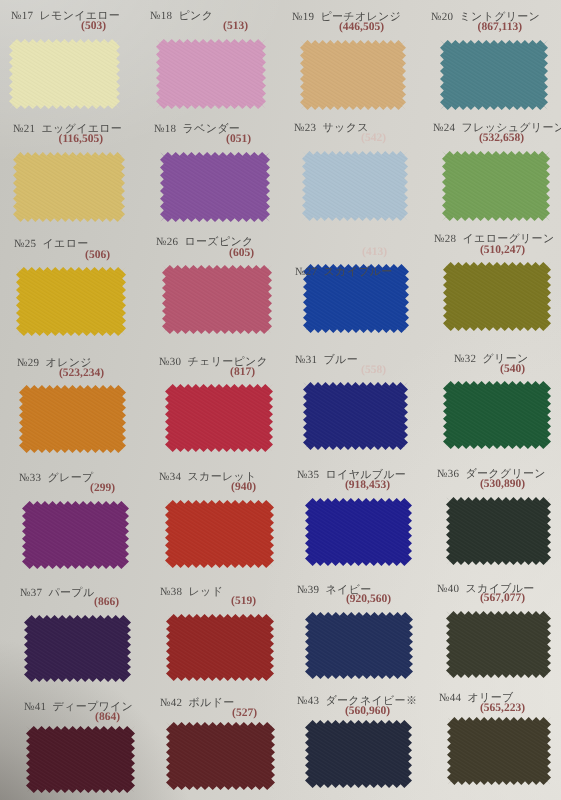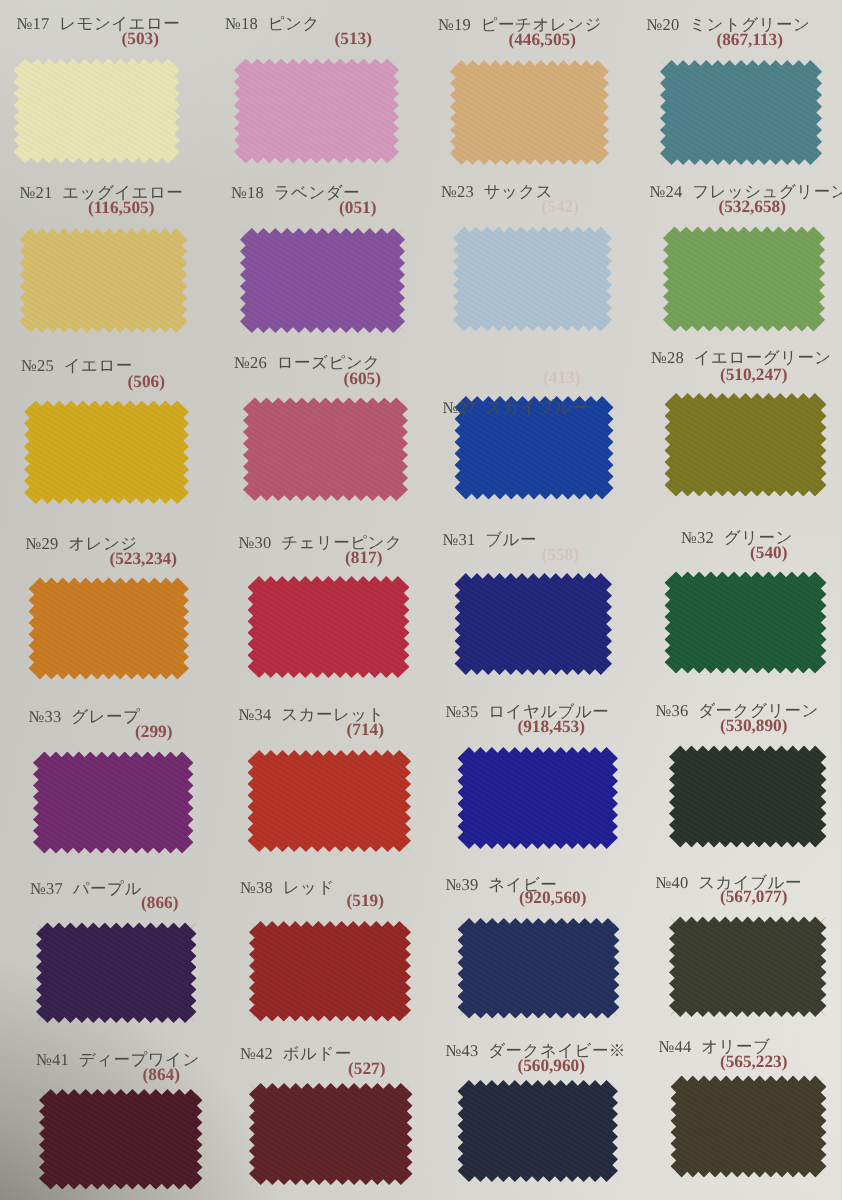--- a/index.html
+++ b/index.html
@@ -204,21 +204,21 @@
         <svg class="sw" width="107" height="68" viewBox="0 0 107 68" style="left: 0px; top: 0px;">
           <path d="M0.00,0.00L3.82,3.80L7.64,0.00L11.46,3.80L15.29,0.00L19.11,3.80L22.93,0.00L26.75,3.80L30.57,0.00L34.39,3.80L38.21,0.00L42.04,3.80L45.86,0.00L49.68,3.80L53.50,0.00L57.32,3.80L61.14,0.00L64.96,3.80L68.79,0.00L72.61,3.80L76.43,0.00L80.25,3.80L84.07,0.00L87.89,3.80L91.71,0.00L95.54,3.80L99.36,0.00L103.18,3.80L107.00,0.00L107.00,0.00L103.20,3.78L107.00,7.56L103.20,11.33L107.00,15.11L103.20,18.89L107.00,22.67L103.20,26.44L107.00,30.22L103.20,34.00L107.00,37.78L103.20,41.56L107.00,45.33L103.20,49.11L107.00,52.89L103.20,56.67L107.00,60.44L103.20,64.22L107.00,68.00L107.00,68.00L103.18,64.20L99.36,68.00L95.54,64.20L91.71,68.00L87.89,64.20L84.07,68.00L80.25,64.20L76.43,68.00L72.61,64.20L68.79,68.00L64.96,64.20L61.14,68.00L57.32,64.20L53.50,68.00L49.68,64.20L45.86,68.00L42.04,64.20L38.21,68.00L34.39,64.20L30.57,68.00L26.75,64.20L22.93,68.00L19.11,64.20L15.29,68.00L11.46,64.20L7.64,68.00L3.82,64.20L0.00,68.00L0.00,68.00L3.80,64.22L0.00,60.44L3.80,56.67L0.00,52.89L3.80,49.11L0.00,45.33L3.80,41.56L0.00,37.78L3.80,34.00L0.00,30.22L3.80,26.44L0.00,22.67L3.80,18.89L0.00,15.11L3.80,11.33L0.00,7.56L3.80,3.78L0.00,0.00Z" fill="#c87a22"></path>
           <defs>
             <clipPath id="cl12">
               <path d="M0.00,0.00L3.82,3.80L7.64,0.00L11.46,3.80L15.29,0.00L19.11,3.80L22.93,0.00L26.75,3.80L30.57,0.00L34.39,3.80L38.21,0.00L42.04,3.80L45.86,0.00L49.68,3.80L53.50,0.00L57.32,3.80L61.14,0.00L64.96,3.80L68.79,0.00L72.61,3.80L76.43,0.00L80.25,3.80L84.07,0.00L87.89,3.80L91.71,0.00L95.54,3.80L99.36,0.00L103.18,3.80L107.00,0.00L107.00,0.00L103.20,3.78L107.00,7.56L103.20,11.33L107.00,15.11L103.20,18.89L107.00,22.67L103.20,26.44L107.00,30.22L103.20,34.00L107.00,37.78L103.20,41.56L107.00,45.33L103.20,49.11L107.00,52.89L103.20,56.67L107.00,60.44L103.20,64.22L107.00,68.00L107.00,68.00L103.18,64.20L99.36,68.00L95.54,64.20L91.71,68.00L87.89,64.20L84.07,68.00L80.25,64.20L76.43,68.00L72.61,64.20L68.79,68.00L64.96,64.20L61.14,68.00L57.32,64.20L53.50,68.00L49.68,64.20L45.86,68.00L42.04,64.20L38.21,68.00L34.39,64.20L30.57,68.00L26.75,64.20L22.93,68.00L19.11,64.20L15.29,68.00L11.46,64.20L7.64,68.00L3.82,64.20L0.00,68.00L0.00,68.00L3.80,64.22L0.00,60.44L3.80,56.67L0.00,52.89L3.80,49.11L0.00,45.33L3.80,41.56L0.00,37.78L3.80,34.00L0.00,30.22L3.80,26.44L0.00,22.67L3.80,18.89L0.00,15.11L3.80,11.33L0.00,7.56L3.80,3.78L0.00,0.00Z"></path>
             </clipPath>
           </defs>
           <rect x="0" y="0" width="107" height="68" fill="url(#weave)" clip-path="url(#cl12)" opacity="1"></rect>
         </svg>
         <div class="lbl" style="left: -2px; top: -31px;"><span class="no">№29</span>  <span class="nm">オレンジ</span></div>
-        <div class="code" style="right: 8px; top: -17px; margin-left: 40px;">(523,234)</div>
+        <div class="code" style="right: 22px; top: -17px; margin-left: 40px;">(523,234)</div>
       </div>
       <div class="cell" style="left: 165px; top: 384px; width: 108px; height: 68px;">
         <svg class="sw" width="108" height="68" viewBox="0 0 108 68" style="left: 0px; top: 0px;">
           <path d="M0.00,0.00L3.86,3.80L7.71,0.00L11.57,3.80L15.43,0.00L19.29,3.80L23.14,0.00L27.00,3.80L30.86,0.00L34.71,3.80L38.57,0.00L42.43,3.80L46.29,0.00L50.14,3.80L54.00,0.00L57.86,3.80L61.71,0.00L65.57,3.80L69.43,0.00L73.29,3.80L77.14,0.00L81.00,3.80L84.86,0.00L88.71,3.80L92.57,0.00L96.43,3.80L100.29,0.00L104.14,3.80L108.00,0.00L108.00,0.00L104.20,3.78L108.00,7.56L104.20,11.33L108.00,15.11L104.20,18.89L108.00,22.67L104.20,26.44L108.00,30.22L104.20,34.00L108.00,37.78L104.20,41.56L108.00,45.33L104.20,49.11L108.00,52.89L104.20,56.67L108.00,60.44L104.20,64.22L108.00,68.00L108.00,68.00L104.14,64.20L100.29,68.00L96.43,64.20L92.57,68.00L88.71,64.20L84.86,68.00L81.00,64.20L77.14,68.00L73.29,64.20L69.43,68.00L65.57,64.20L61.71,68.00L57.86,64.20L54.00,68.00L50.14,64.20L46.29,68.00L42.43,64.20L38.57,68.00L34.71,64.20L30.86,68.00L27.00,64.20L23.14,68.00L19.29,64.20L15.43,68.00L11.57,64.20L7.71,68.00L3.86,64.20L0.00,68.00L0.00,68.00L3.80,64.22L0.00,60.44L3.80,56.67L0.00,52.89L3.80,49.11L0.00,45.33L3.80,41.56L0.00,37.78L3.80,34.00L0.00,30.22L3.80,26.44L0.00,22.67L3.80,18.89L0.00,15.11L3.80,11.33L0.00,7.56L3.80,3.78L0.00,0.00Z" fill="#b52b40"></path>
           <defs>
             <clipPath id="cl13">
               <path d="M0.00,0.00L3.86,3.80L7.71,0.00L11.57,3.80L15.43,0.00L19.29,3.80L23.14,0.00L27.00,3.80L30.86,0.00L34.71,3.80L38.57,0.00L42.43,3.80L46.29,0.00L50.14,3.80L54.00,0.00L57.86,3.80L61.71,0.00L65.57,3.80L69.43,0.00L73.29,3.80L77.14,0.00L81.00,3.80L84.86,0.00L88.71,3.80L92.57,0.00L96.43,3.80L100.29,0.00L104.14,3.80L108.00,0.00L108.00,0.00L104.20,3.78L108.00,7.56L104.20,11.33L108.00,15.11L104.20,18.89L108.00,22.67L104.20,26.44L108.00,30.22L104.20,34.00L108.00,37.78L104.20,41.56L108.00,45.33L104.20,49.11L108.00,52.89L104.20,56.67L108.00,60.44L104.20,64.22L108.00,68.00L108.00,68.00L104.14,64.20L100.29,68.00L96.43,64.20L92.57,68.00L88.71,64.20L84.86,68.00L81.00,64.20L77.14,68.00L73.29,64.20L69.43,68.00L65.57,64.20L61.71,68.00L57.86,64.20L54.00,68.00L50.14,64.20L46.29,68.00L42.43,64.20L38.57,68.00L34.71,64.20L30.86,68.00L27.00,64.20L23.14,68.00L19.29,64.20L15.43,68.00L11.57,64.20L7.71,68.00L3.86,64.20L0.00,68.00L0.00,68.00L3.80,64.22L0.00,60.44L3.80,56.67L0.00,52.89L3.80,49.11L0.00,45.33L3.80,41.56L0.00,37.78L3.80,34.00L0.00,30.22L3.80,26.44L0.00,22.67L3.80,18.89L0.00,15.11L3.80,11.33L0.00,7.56L3.80,3.78L0.00,0.00Z"></path>
             </clipPath>
           </defs>
           <rect x="0" y="0" width="108" height="68" fill="url(#weave)" clip-path="url(#cl13)" opacity="1"></rect>
@@ -269,21 +269,21 @@
         <svg class="sw" width="109" height="68" viewBox="0 0 109 68" style="left: 0px; top: 0px;">
           <path d="M0.00,0.00L3.89,3.80L7.79,0.00L11.68,3.80L15.57,0.00L19.46,3.80L23.36,0.00L27.25,3.80L31.14,0.00L35.04,3.80L38.93,0.00L42.82,3.80L46.71,0.00L50.61,3.80L54.50,0.00L58.39,3.80L62.29,0.00L66.18,3.80L70.07,0.00L73.96,3.80L77.86,0.00L81.75,3.80L85.64,0.00L89.54,3.80L93.43,0.00L97.32,3.80L101.21,0.00L105.11,3.80L109.00,0.00L109.00,0.00L105.20,3.78L109.00,7.56L105.20,11.33L109.00,15.11L105.20,18.89L109.00,22.67L105.20,26.44L109.00,30.22L105.20,34.00L109.00,37.78L105.20,41.56L109.00,45.33L105.20,49.11L109.00,52.89L105.20,56.67L109.00,60.44L105.20,64.22L109.00,68.00L109.00,68.00L105.11,64.20L101.21,68.00L97.32,64.20L93.43,68.00L89.54,64.20L85.64,68.00L81.75,64.20L77.86,68.00L73.96,64.20L70.07,68.00L66.18,64.20L62.29,68.00L58.39,64.20L54.50,68.00L50.61,64.20L46.71,68.00L42.82,64.20L38.93,68.00L35.04,64.20L31.14,68.00L27.25,64.20L23.36,68.00L19.46,64.20L15.57,68.00L11.68,64.20L7.79,68.00L3.89,64.20L0.00,68.00L0.00,68.00L3.80,64.22L0.00,60.44L3.80,56.67L0.00,52.89L3.80,49.11L0.00,45.33L3.80,41.56L0.00,37.78L3.80,34.00L0.00,30.22L3.80,26.44L0.00,22.67L3.80,18.89L0.00,15.11L3.80,11.33L0.00,7.56L3.80,3.78L0.00,0.00Z" fill="#b43225"></path>
           <defs>
             <clipPath id="cl17">
               <path d="M0.00,0.00L3.89,3.80L7.79,0.00L11.68,3.80L15.57,0.00L19.46,3.80L23.36,0.00L27.25,3.80L31.14,0.00L35.04,3.80L38.93,0.00L42.82,3.80L46.71,0.00L50.61,3.80L54.50,0.00L58.39,3.80L62.29,0.00L66.18,3.80L70.07,0.00L73.96,3.80L77.86,0.00L81.75,3.80L85.64,0.00L89.54,3.80L93.43,0.00L97.32,3.80L101.21,0.00L105.11,3.80L109.00,0.00L109.00,0.00L105.20,3.78L109.00,7.56L105.20,11.33L109.00,15.11L105.20,18.89L109.00,22.67L105.20,26.44L109.00,30.22L105.20,34.00L109.00,37.78L105.20,41.56L109.00,45.33L105.20,49.11L109.00,52.89L105.20,56.67L109.00,60.44L105.20,64.22L109.00,68.00L109.00,68.00L105.11,64.20L101.21,68.00L97.32,64.20L93.43,68.00L89.54,64.20L85.64,68.00L81.75,64.20L77.86,68.00L73.96,64.20L70.07,68.00L66.18,64.20L62.29,68.00L58.39,64.20L54.50,68.00L50.61,64.20L46.71,68.00L42.82,64.20L38.93,68.00L35.04,64.20L31.14,68.00L27.25,64.20L23.36,68.00L19.46,64.20L15.57,68.00L11.68,64.20L7.79,68.00L3.89,64.20L0.00,68.00L0.00,68.00L3.80,64.22L0.00,60.44L3.80,56.67L0.00,52.89L3.80,49.11L0.00,45.33L3.80,41.56L0.00,37.78L3.80,34.00L0.00,30.22L3.80,26.44L0.00,22.67L3.80,18.89L0.00,15.11L3.80,11.33L0.00,7.56L3.80,3.78L0.00,0.00Z"></path>
             </clipPath>
           </defs>
           <rect x="0" y="0" width="109" height="68" fill="url(#weave)" clip-path="url(#cl17)" opacity="1"></rect>
         </svg>
         <div class="lbl" style="left: -6px; top: -32px;"><span class="no">№34</span>  <span class="nm">スカーレット</span></div>
-        <div class="code" style="right: 18px; top: -18px;">(714)</div>
+        <div class="code" style="right: 18px; top: -18px;">(940)</div>
       </div>
       <div class="cell" style="left: 305px; top: 498px; width: 107px; height: 68px;">
         <svg class="sw" width="107" height="68" viewBox="0 0 107 68" style="left: 0px; top: 0px;">
           <path d="M0.00,0.00L3.82,3.80L7.64,0.00L11.46,3.80L15.29,0.00L19.11,3.80L22.93,0.00L26.75,3.80L30.57,0.00L34.39,3.80L38.21,0.00L42.04,3.80L45.86,0.00L49.68,3.80L53.50,0.00L57.32,3.80L61.14,0.00L64.96,3.80L68.79,0.00L72.61,3.80L76.43,0.00L80.25,3.80L84.07,0.00L87.89,3.80L91.71,0.00L95.54,3.80L99.36,0.00L103.18,3.80L107.00,0.00L107.00,0.00L103.20,3.78L107.00,7.56L103.20,11.33L107.00,15.11L103.20,18.89L107.00,22.67L103.20,26.44L107.00,30.22L103.20,34.00L107.00,37.78L103.20,41.56L107.00,45.33L103.20,49.11L107.00,52.89L103.20,56.67L107.00,60.44L103.20,64.22L107.00,68.00L107.00,68.00L103.18,64.20L99.36,68.00L95.54,64.20L91.71,68.00L87.89,64.20L84.07,68.00L80.25,64.20L76.43,68.00L72.61,64.20L68.79,68.00L64.96,64.20L61.14,68.00L57.32,64.20L53.50,68.00L49.68,64.20L45.86,68.00L42.04,64.20L38.21,68.00L34.39,64.20L30.57,68.00L26.75,64.20L22.93,68.00L19.11,64.20L15.29,68.00L11.46,64.20L7.64,68.00L3.82,64.20L0.00,68.00L0.00,68.00L3.80,64.22L0.00,60.44L3.80,56.67L0.00,52.89L3.80,49.11L0.00,45.33L3.80,41.56L0.00,37.78L3.80,34.00L0.00,30.22L3.80,26.44L0.00,22.67L3.80,18.89L0.00,15.11L3.80,11.33L0.00,7.56L3.80,3.78L0.00,0.00Z" fill="#201e90"></path>
           <defs>
             <clipPath id="cl18">
               <path d="M0.00,0.00L3.82,3.80L7.64,0.00L11.46,3.80L15.29,0.00L19.11,3.80L22.93,0.00L26.75,3.80L30.57,0.00L34.39,3.80L38.21,0.00L42.04,3.80L45.86,0.00L49.68,3.80L53.50,0.00L57.32,3.80L61.14,0.00L64.96,3.80L68.79,0.00L72.61,3.80L76.43,0.00L80.25,3.80L84.07,0.00L87.89,3.80L91.71,0.00L95.54,3.80L99.36,0.00L103.18,3.80L107.00,0.00L107.00,0.00L103.20,3.78L107.00,7.56L103.20,11.33L107.00,15.11L103.20,18.89L107.00,22.67L103.20,26.44L107.00,30.22L103.20,34.00L107.00,37.78L103.20,41.56L107.00,45.33L103.20,49.11L107.00,52.89L103.20,56.67L107.00,60.44L103.20,64.22L107.00,68.00L107.00,68.00L103.18,64.20L99.36,68.00L95.54,64.20L91.71,68.00L87.89,64.20L84.07,68.00L80.25,64.20L76.43,68.00L72.61,64.20L68.79,68.00L64.96,64.20L61.14,68.00L57.32,64.20L53.50,68.00L49.68,64.20L45.86,68.00L42.04,64.20L38.21,68.00L34.39,64.20L30.57,68.00L26.75,64.20L22.93,68.00L19.11,64.20L15.29,68.00L11.46,64.20L7.64,68.00L3.82,64.20L0.00,68.00L0.00,68.00L3.80,64.22L0.00,60.44L3.80,56.67L0.00,52.89L3.80,49.11L0.00,45.33L3.80,41.56L0.00,37.78L3.80,34.00L0.00,30.22L3.80,26.44L0.00,22.67L3.80,18.89L0.00,15.11L3.80,11.33L0.00,7.56L3.80,3.78L0.00,0.00Z"></path>
             </clipPath>
           </defs>
           <rect x="0" y="0" width="107" height="68" fill="url(#weave)" clip-path="url(#cl18)" opacity="1"></rect>

